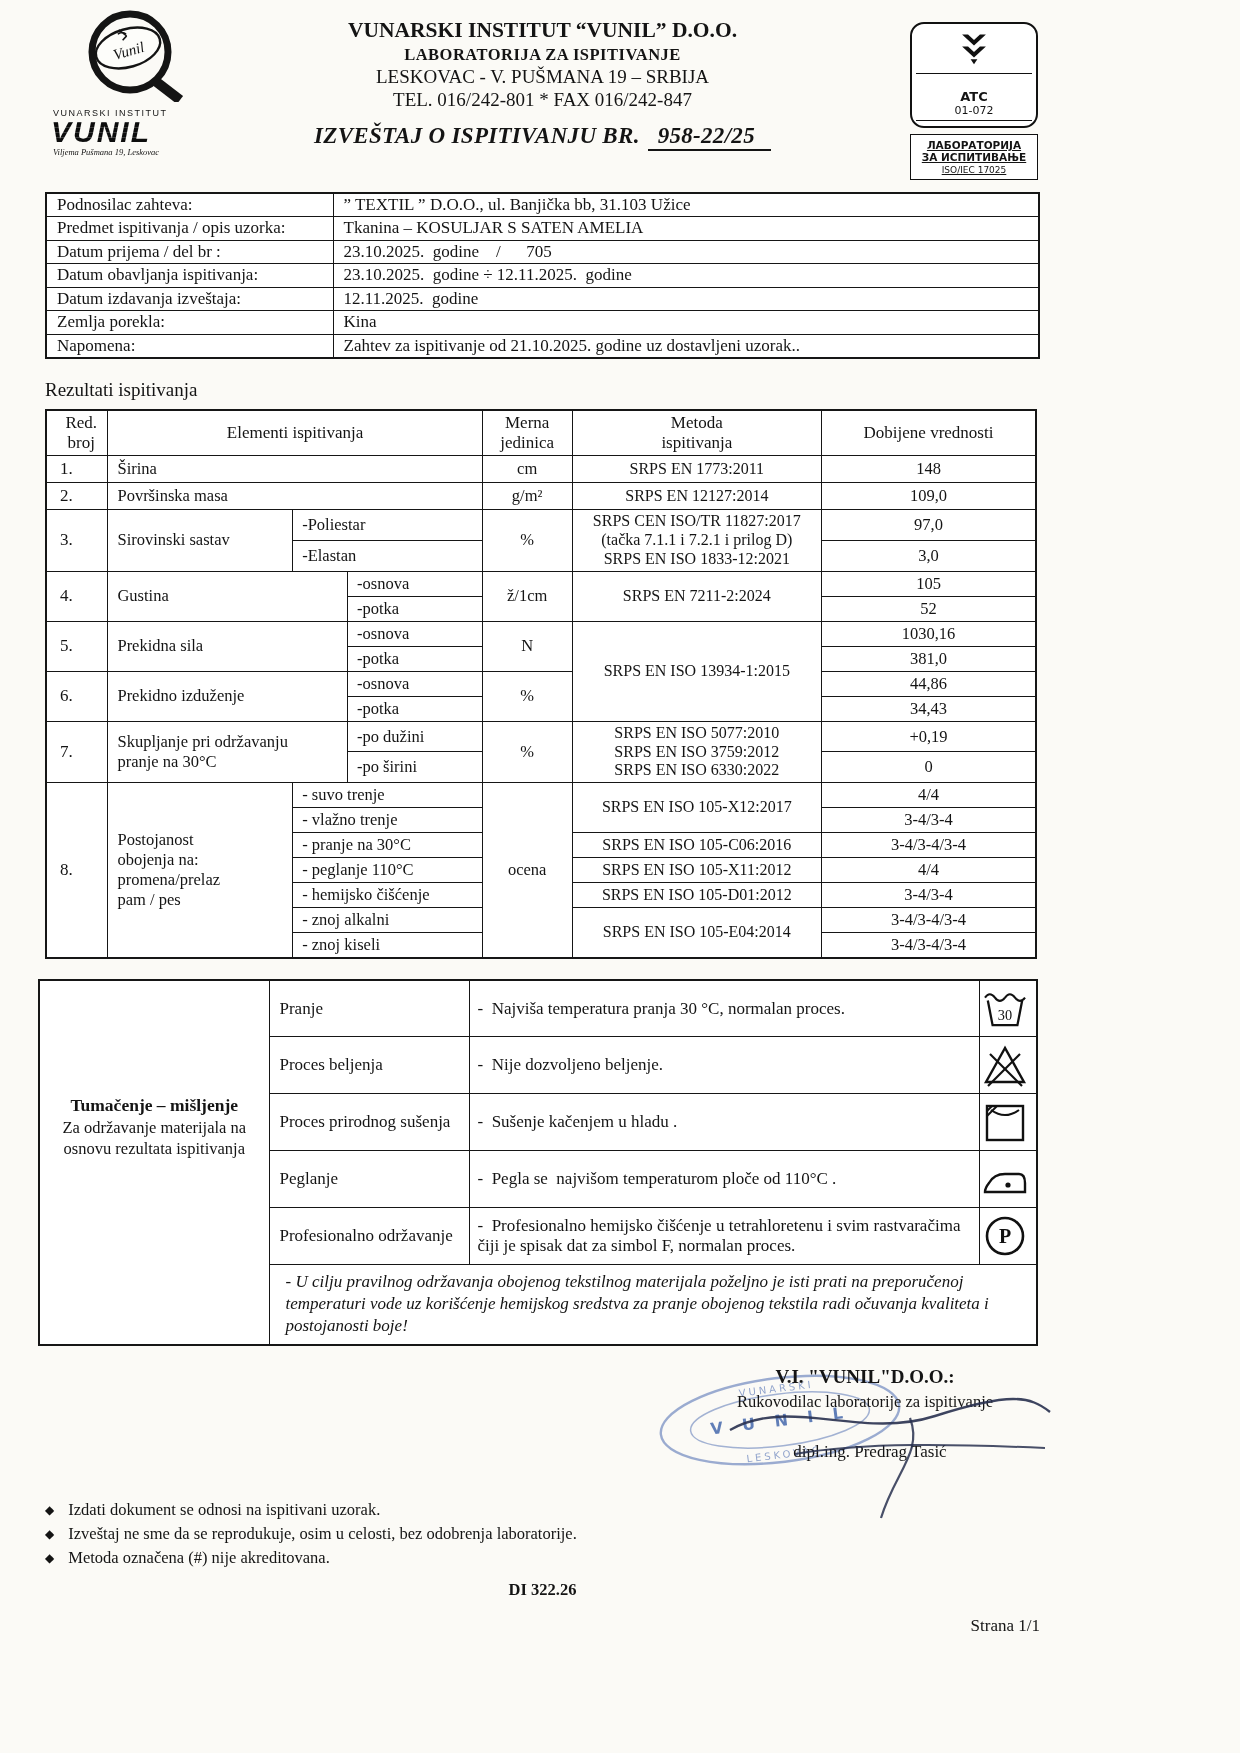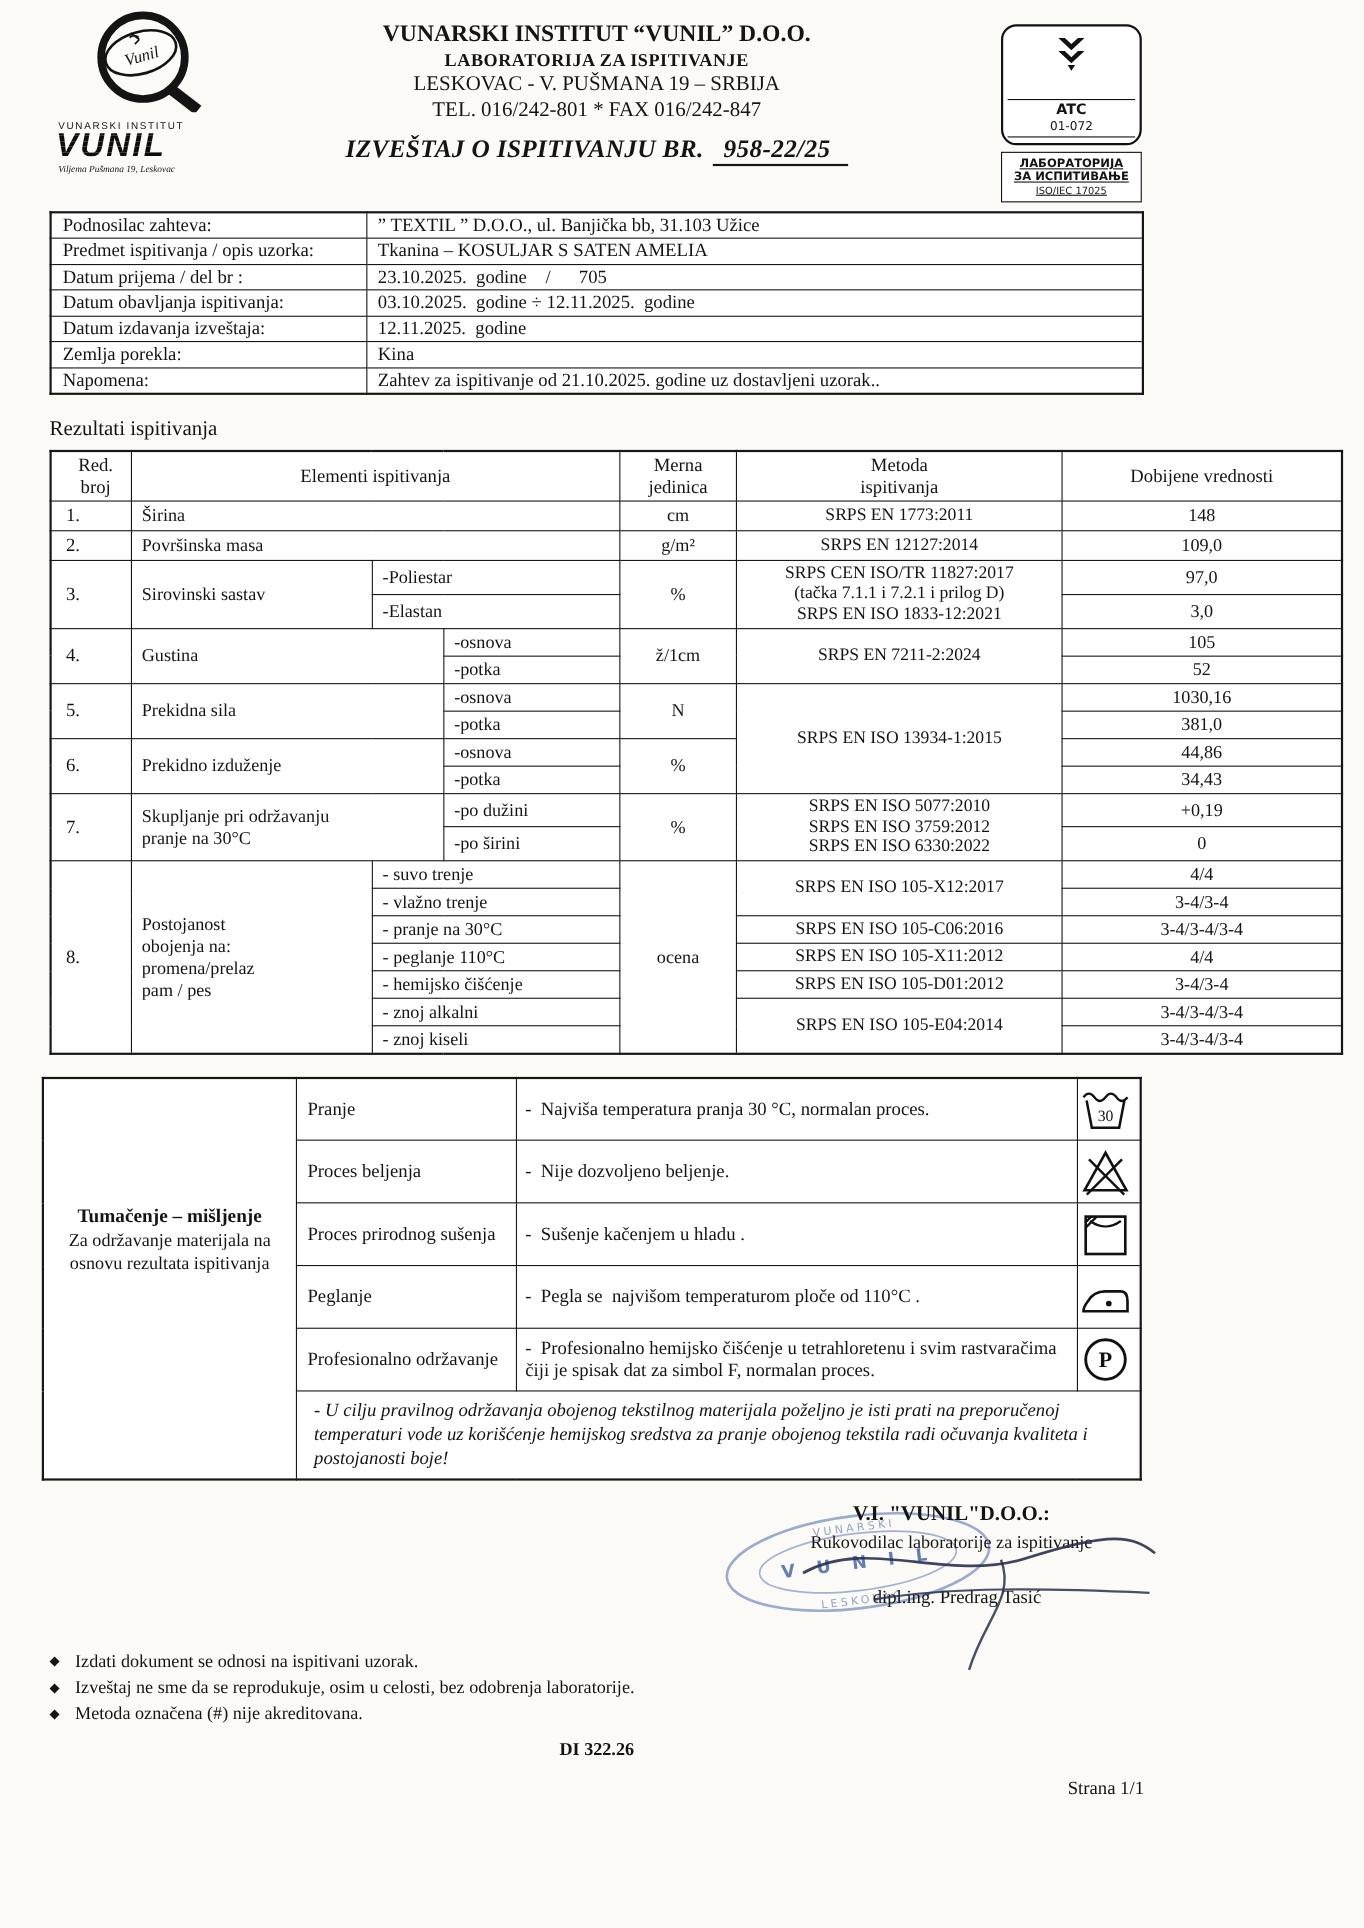--- a/index.html
+++ b/index.html
@@ -21,36 +21,36 @@
     background:repeating-linear-gradient(180deg,#0d0d0d 0 4px,#3c3c3c 4px 5px); -webkit-background-clip:text; background-clip:text; color:transparent; }
   .logo-addr { font-size:8.5px; font-style:italic; text-align:left; margin-left:2px; }
   .org-block { width:580px; margin:0 auto; text-align:center; padding-top:12px; }
   .org-name { font-size:21.5px; font-weight:bold; }
   .org-dept { font-size:16.5px; font-weight:bold; letter-spacing:.5px; margin-top:2px; }
   .org-addr, .org-tel { font-size:19px; margin-top:1px; }
   .title-row { text-align:center; margin-top:12px; font-style:italic; font-weight:bold; font-size:23px; letter-spacing:.3px; }
   .report-no { border-bottom:2.2px solid #141414; padding:0 16px 1px 10px; margin-left:8px; }
   .badge { position:absolute; right:2px; top:16px; width:128px; font-family:"DejaVu Sans",sans-serif; }
   .badge-top { border:2.2px solid #111; border-radius:14px; text-align:center; padding:8px 4px 5px; background:#fff; }
-  .badge-code { font-weight:bold; font-size:13px; border-top:1.4px solid #111; margin-top:20px; padding-top:2px; }
+  .badge-code { font-weight:bold; font-size:13px; border-top:1.4px solid #111; margin-top:3px; padding-top:15px; }
   .badge-num { font-size:11px; border-bottom:1.4px solid #111; padding-bottom:3px; }
   .badge-bottom { border:1.6px solid #111; margin-top:6px; text-align:center; padding:4px 2px; background:#fff;text-decoration:underline; }
   .badge-l { font-size:10.5px; font-weight:bold; }
   .badge-iso { font-size:9px; margin-top:2px; }
 
   
   table { border-collapse:collapse; }
   .info-table { width:995px; margin-top:8px; border:2.6px solid #161616; background:#fff; }
   .info-table td { border:1.5px solid #161616; height:23.5px; padding:1px 10px; font-size:17px; vertical-align:middle; }
   .info-label { width:287px; }
   .info-value { white-space:pre-wrap; }
 
   
   .section-title { font-size:19px; margin:20px 0 8px 0; }
-  .results-table { width:1176px; border:2.6px solid #161616; background:#fff; }
+  .results-table { width:992px; border:2.6px solid #161616; background:#fff; }
   .results-table th, .results-table td { border:1.6px solid #161616; vertical-align:middle; }
   .results-table th { height:46px; font-weight:normal; font-size:17px; text-align:center; }
   .th-num { text-align:left; padding-left:8px; }
   .th-inner { margin:0 auto; }
   .rt-num { text-align:left; padding-left:13px; font-size:17px; }
   .rt-el { padding-left:9px; font-size:16.5px; }
   .rt-sub { padding-left:9px; font-size:16.5px; height:25px; }
   .rt-unit { text-align:center; font-size:16.5px; }
   .rt-method { text-align:center; font-size:16px; line-height:1.18; padding:2px 4px; }
   .rt-val { text-align:center; font-size:16.5px; }
@@ -142,21 +142,21 @@
       <tr>
         <td class="info-label">Predmet ispitivanja / opis uzorka:</td>
         <td class="info-value">Tkanina – KOSULJAR S SATEN AMELIA</td>
       </tr>
       <tr>
         <td class="info-label">Datum prijema / del br :</td>
         <td class="info-value">23.10.2025.  godine    /      705</td>
       </tr>
       <tr>
         <td class="info-label">Datum obavljanja ispitivanja:</td>
-        <td class="info-value">03.10.2025.  godine ÷ 12.11.2025.  godine</td>
+        <td class="info-value">23.10.2025.  godine ÷ 12.11.2025.  godine</td>
       </tr>
       <tr>
         <td class="info-label">Datum izdavanja izveštaja:</td>
         <td class="info-value">12.11.2025.  godine</td>
       </tr>
       <tr>
         <td class="info-label">Zemlja porekla:</td>
         <td class="info-value">Kina</td>
       </tr>
       <tr>

